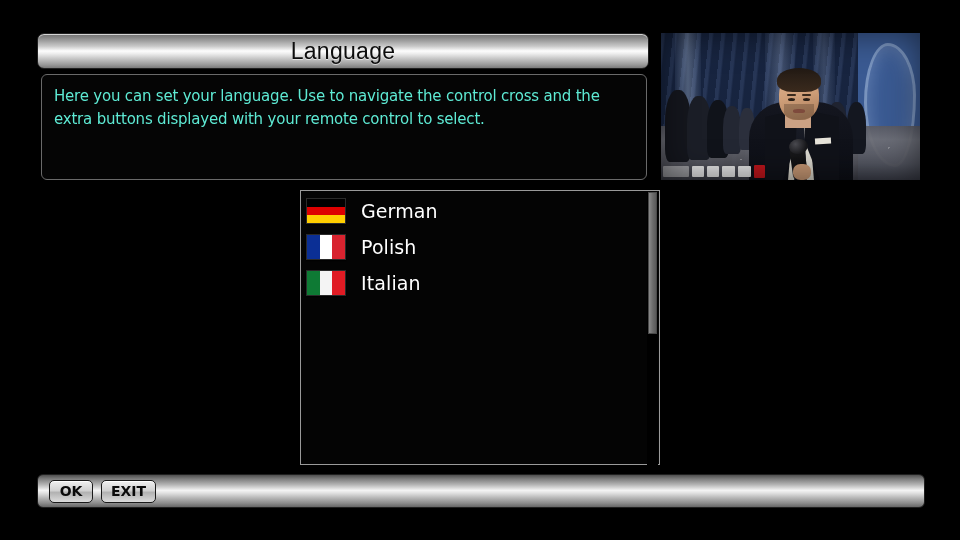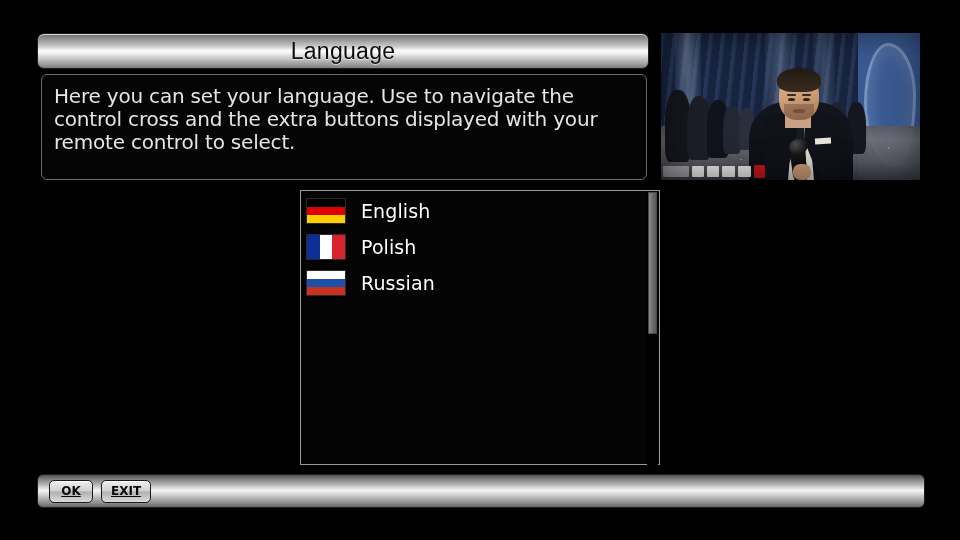--- a/index.html
+++ b/index.html
@@ -40,22 +40,22 @@
   #desc-panel {
     position: absolute;
     left: 41px; top: 74px;
     width: 606px; height: 106px;
     background: #050505;
     border: 1px solid #6a6a6a;
     border-radius: 6px;
     padding: 10px 12px;
   }
   #desc-text {
-    color: #e5e5e5;
-    font-size: 20px;
+    color: #5eead4;
+    font-size: 15px;
     line-height: 23px;
     font-family: "DejaVu Sans", sans-serif;
     letter-spacing: -0.2px;
   }
 
   
   #video-pip {
     position: absolute;
     left: 661px; top: 33px;
     width: 259px; height: 147px;
@@ -356,26 +356,25 @@
     display: flex; align-items: center;
     padding-left: 11px; gap: 8px;
   }
   .softkey {
     min-width: 44px; height: 23px;
     padding: 0 9px;
     border-radius: 5px;
     border: 1px solid #1a1a1a;
     background: linear-gradient(to bottom, #f0f0f0 0%, #d2d2d2 45%, #b2b2b2 55%, #dcdcdc 100%);
     display: flex; align-items: center; justify-content: center;
-    font-size: 12px;
+    font-size: 14px;
     font-weight: bold;
     color: #0a0a0a;
     font-family: "DejaVu Sans", sans-serif;
     box-shadow: inset 0 1px 0 rgba(255,255,255,.85);
-    text-decoration: underline;
   }
 </style>
 </head>
 <body>
 
 <div id="screen">
 
   <div id="title-bar">
     <div id="title-text">Language</div>
   </div>
@@ -433,36 +432,36 @@
       <div id="logo-red"></div>
     </div>
     <div class="v-layer" id="v-vignette"></div>
   </div>
 
   <div id="lang-panel">
     <div id="lang-list">
 
       <div class="lang-row">
         <div class="flag f-de"></div>
-        <div class="lang-label">English</div>
+        <div class="lang-label">German</div>
       </div>
 
 
       <div class="lang-row">
         <div class="flag f-fr"></div>
         <div class="lang-label">Polish</div>
       </div>
 
 
-
-
       <div class="lang-row">
-        <div class="flag f-ru"></div>
-        <div class="lang-label">Russian</div>
+        <div class="flag f-it"></div>
+        <div class="lang-label">Italian</div>
       </div>
+
+
 
     </div>
 
     <div id="scroll-track">
       <div id="scroll-thumb"></div>
     </div>
   </div>
 
   <div id="bottom-bar">
     <div class="softkey">OK</div>

